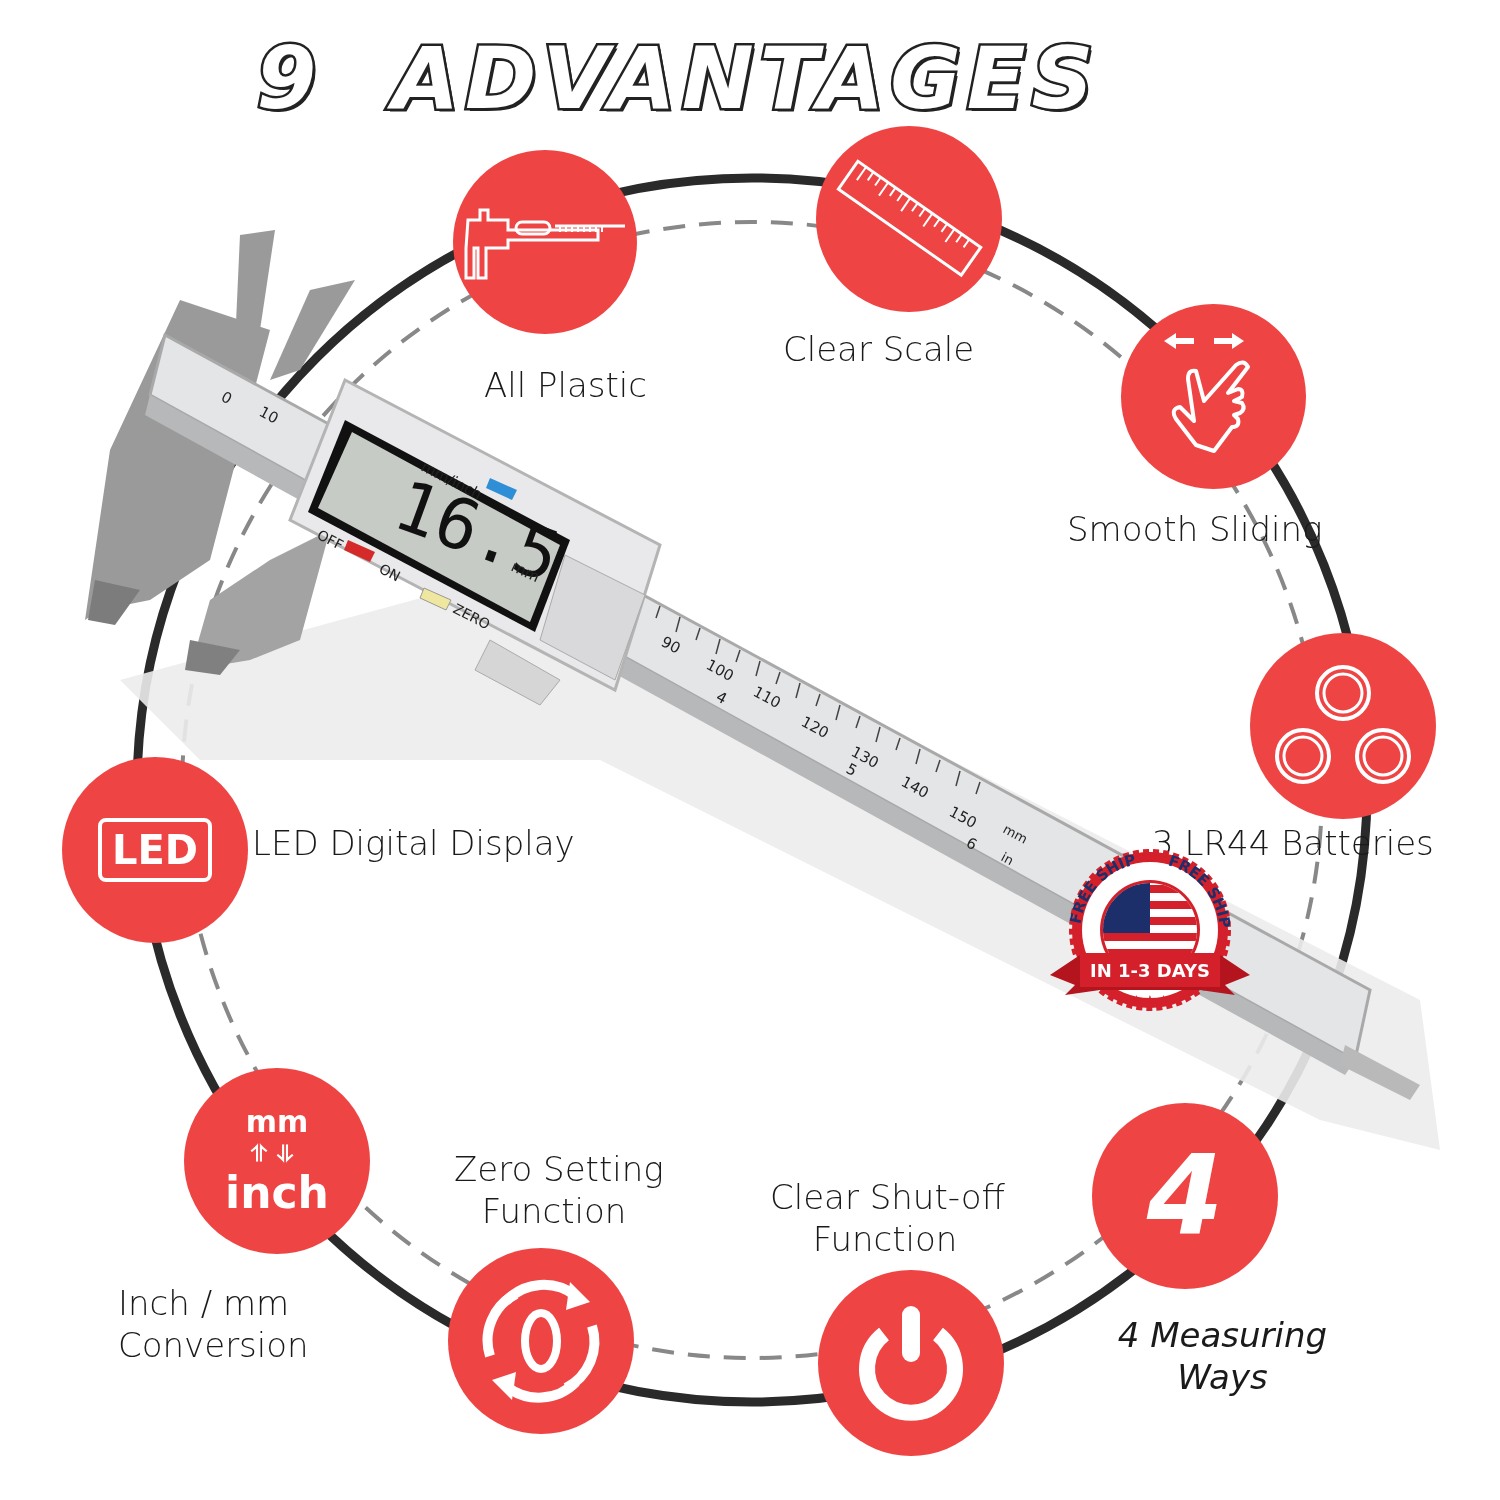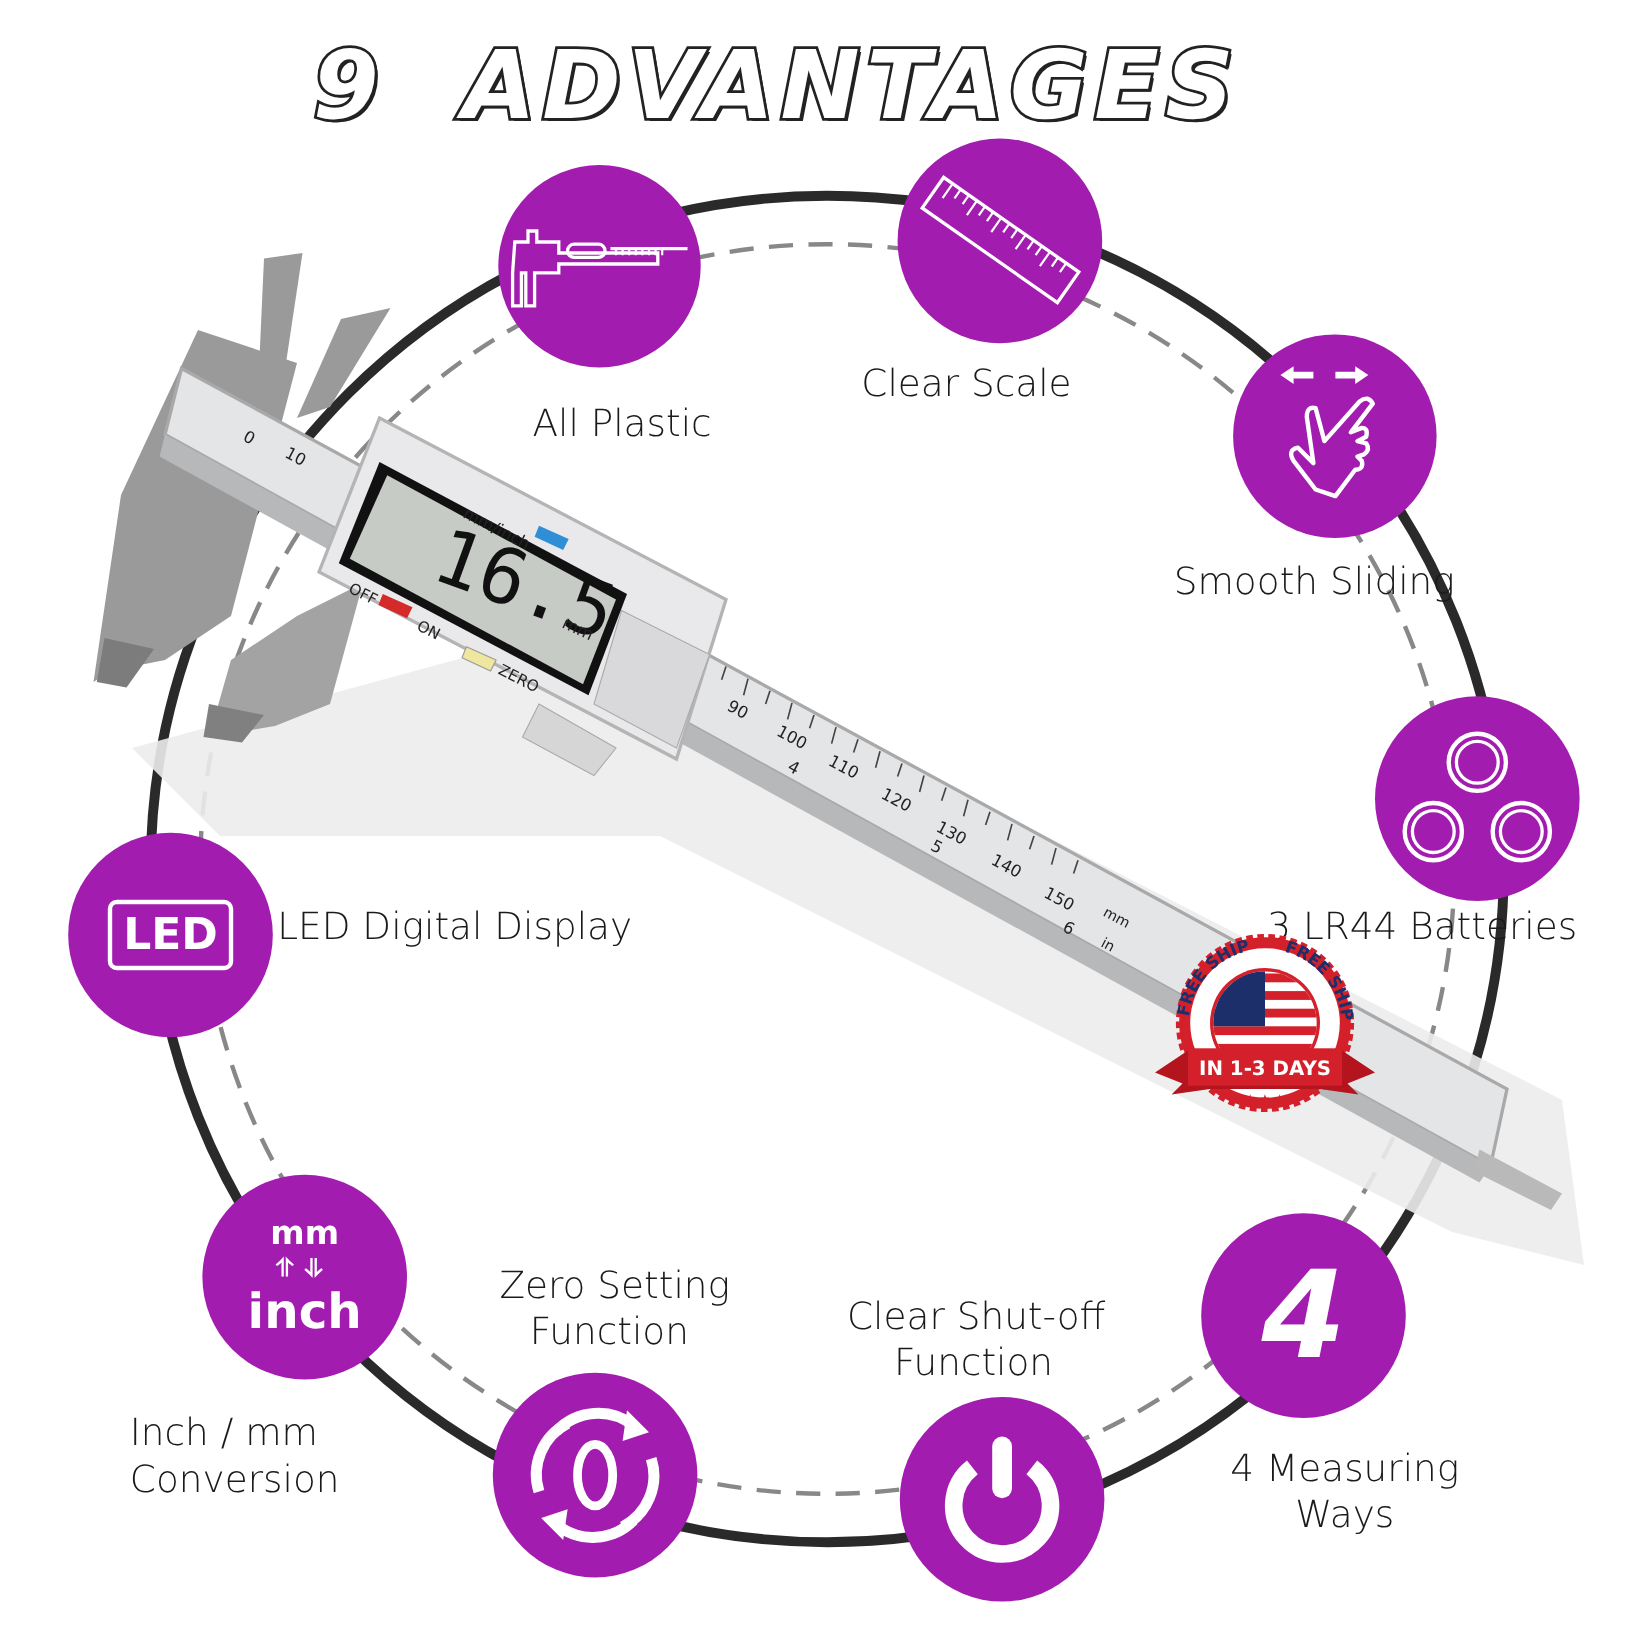--- a/index.html
+++ b/index.html
@@ -1,20 +1,20 @@
 <!DOCTYPE html>
 <html><head>
 <meta charset="utf-8">
 <style>
   html,body{margin:0;padding:0;background:#fff;}
   body{width:1500px;height:1500px;position:relative;overflow:hidden;font-family:"DejaVu Sans","Liberation Sans",sans-serif;color:#1a1a1a;}
-  .title{position:absolute;left:0;top:28px;width:1356px;text-align:center;font-family:"DejaVu Sans",sans-serif;font-weight:bold;font-style:italic;font-size:86px;letter-spacing:6px;color:#fff;-webkit-text-stroke:5px #222;paint-order:stroke fill;text-shadow:3px 3px 0 #222;margin-left:28px;}
+  .title{position:absolute;left:0;top:28px;width:1356px;text-align:center;font-family:"DejaVu Sans",sans-serif;font-weight:bold;font-style:italic;font-size:86px;letter-spacing:6px;color:#fff;-webkit-text-stroke:5px #222;paint-order:stroke fill;text-shadow:3px 3px 0 #222;}
   .title .num{margin-right:70px;}
   svg.bg{position:absolute;left:0;top:0;}
-  .feat-circle{position:absolute;border-radius:50%;background:#a21caf;display:flex;align-items:center;justify-content:center;}
+  .feat-circle{position:absolute;border-radius:50%;background:#ef4444;display:flex;align-items:center;justify-content:center;}
   .feat-label{position:absolute;font-family:"DejaVu Sans",sans-serif;font-weight:300;font-size:34px;color:#1a1a1a;line-height:42px;white-space:nowrap;}
   .center{text-align:center;}
   .badge{position:absolute;}
 </style>
 </head>
 <body>
 
 <div class="title">
   <span class="num">9</span><span>ADVANTAGES</span>
 </div>
@@ -216,21 +216,21 @@
   </svg>
 </div>
 <div class="feat-label center" style="left:770px;top:1176px;width:230px;">
   <div>Clear Shut-off</div>
   <div>Function</div>
 </div>
 
 <div class="feat-circle" style="left:1092px;top:1103px;width:186px;height:186px;">
   <span style="color:#fff;font-family:'DejaVu Sans',sans-serif;font-weight:bold;font-style:italic;font-size:110px;line-height:1;">4</span>
 </div>
-<div class="feat-label center" style="left:1105px;top:1314px;width:235px;">
+<div class="feat-label center" style="left:1105px;top:1314px;width:235px;font-style:italic;">
   <div>4 Measuring</div>
   <div>Ways</div>
 </div>
 
 <svg class="badge" style="left:1050px;top:845px;" width="200" height="170" viewBox="0 0 200 170">
   <defs>
     <path id="arcTop" d="M30 88 A68 68 0 0 1 170 88"></path>
   </defs>
   <circle cx="100" cy="85" r="78" fill="#d3202a" stroke="#d3202a" stroke-width="6" stroke-dasharray="6 4"></circle>
   <circle cx="100" cy="85" r="68" fill="#fff"></circle>

